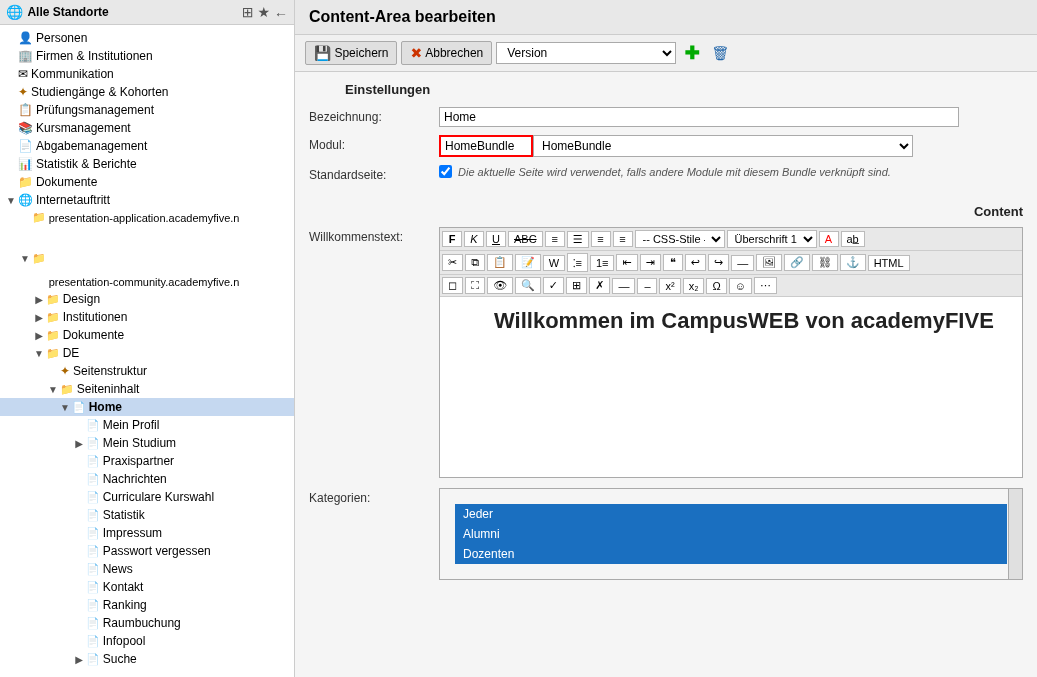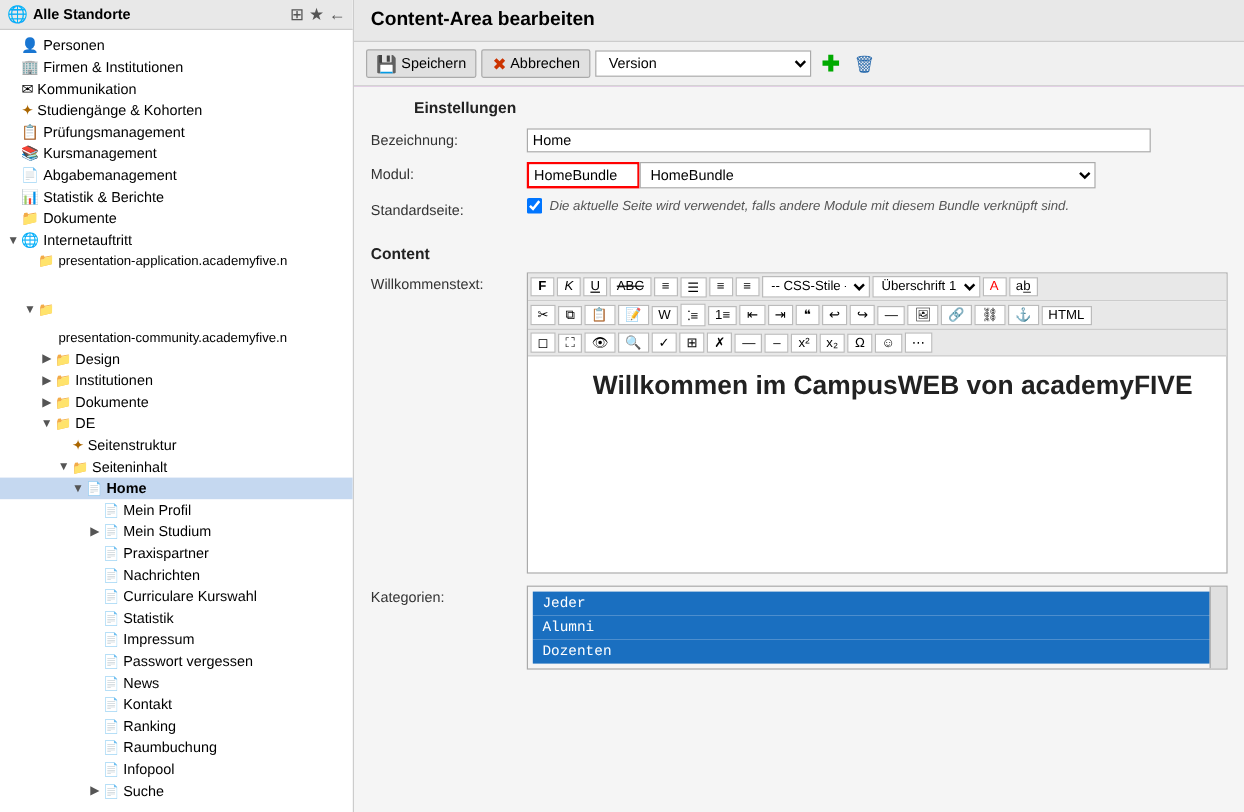--- a/index.html
+++ b/index.html
@@ -47,21 +47,21 @@
       white-space: nowrap;
     }
     .tree-item.selected { background: #c5d8f0; }
     .tree-item .toggle { width: 14px; text-align: center; font-size: 10px; color: #555; }
 
     
     .main-content {
       flex: 1;
       display: flex;
       flex-direction: column;
-      background: #a21caf;
+      background: #f0abfc;
       overflow: hidden;
     }
     .page-title {
       background: #e8e8e8;
       padding: 8px 14px;
       font-size: 16px;
       font-weight: bold;
       border-bottom: 1px solid #ccc;
     }
     .toolbar {
@@ -213,23 +213,22 @@
     }
     .kategorien-list {
       border: 1px solid #aaa;
       flex: 1;
       overflow-y: auto;
       max-height: 120px;
       position: relative;
     }
     .kategorien-list-inner {
       list-style: none;
-      margin: 4px;
+      margin: 15px;
       padding: 0;
-      font-family: Liberation Mono, monospace;
     }
     .kategorien-list-inner li {
       padding: 3px 8px;
       cursor: pointer;
       font-size: 12px;
     }
     .kategorien-list-inner li.selected {
       background: #1a6fc0;
       color: #fff;
     }
@@ -515,21 +514,21 @@
     </div>
 
     <div class="form-row">
       <div class="form-label">Standardseite:</div>
       <div class="form-value standardseite-row">
         <input type="checkbox" checked="" style="">
         <span class="standardseite-text">Die aktuelle Seite wird verwendet, falls andere Module mit diesem Bundle verknüpft sind.</span>
       </div>
     </div>
 
-    <div class="content-label" style="margin-top:22px;">Content</div>
+    <div class="content-label" style="margin-top:22px;text-align:right;">Content</div>
 
     <div class="content-row">
       <div class="form-label">Willkommenstext:</div>
       <div class="editor-area">
 
         <div class="editor-toolbar">
           <button class="editor-btn bold">F</button>
           <button class="editor-btn italic">K</button>
           <button class="editor-btn underline">U</button>
           <button class="editor-btn" style="text-decoration:line-through;">ABC</button>

